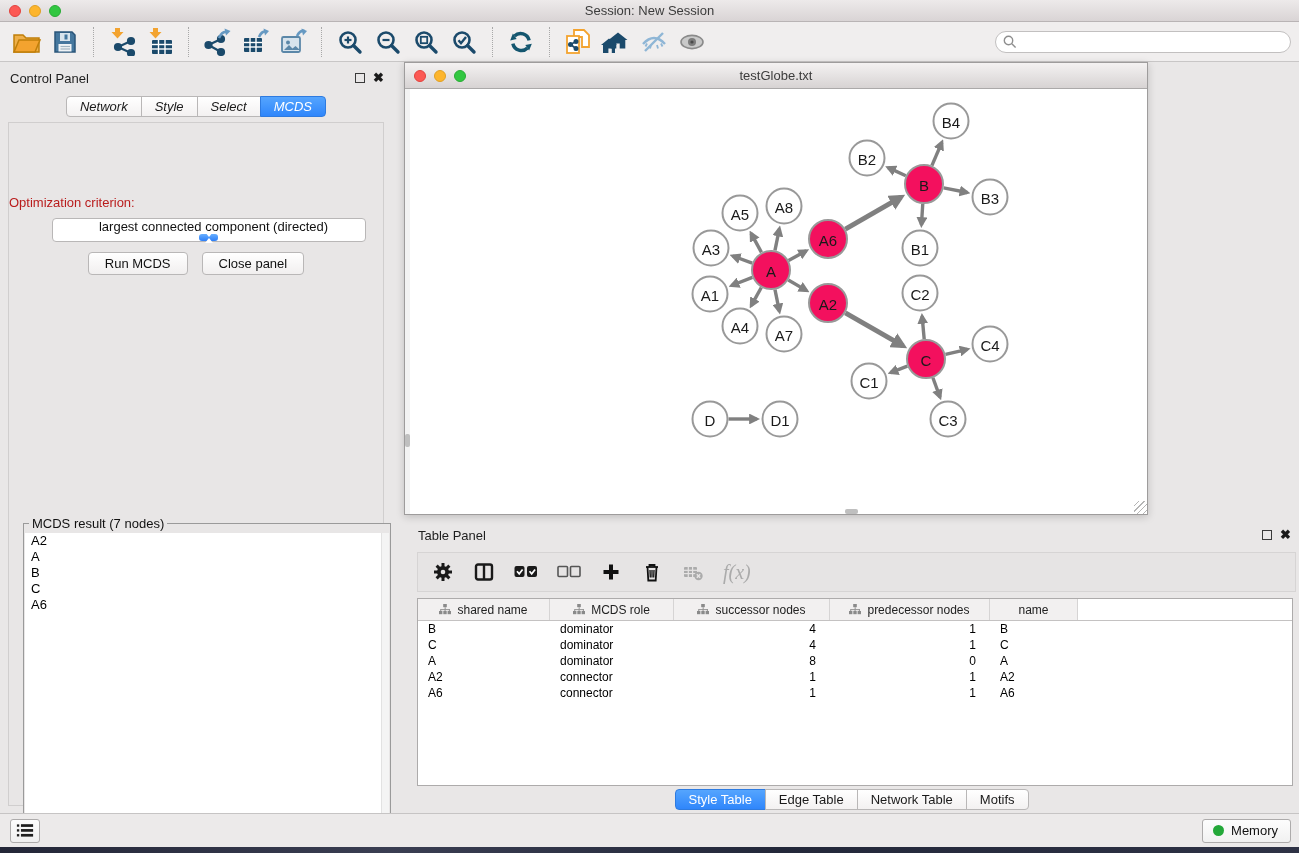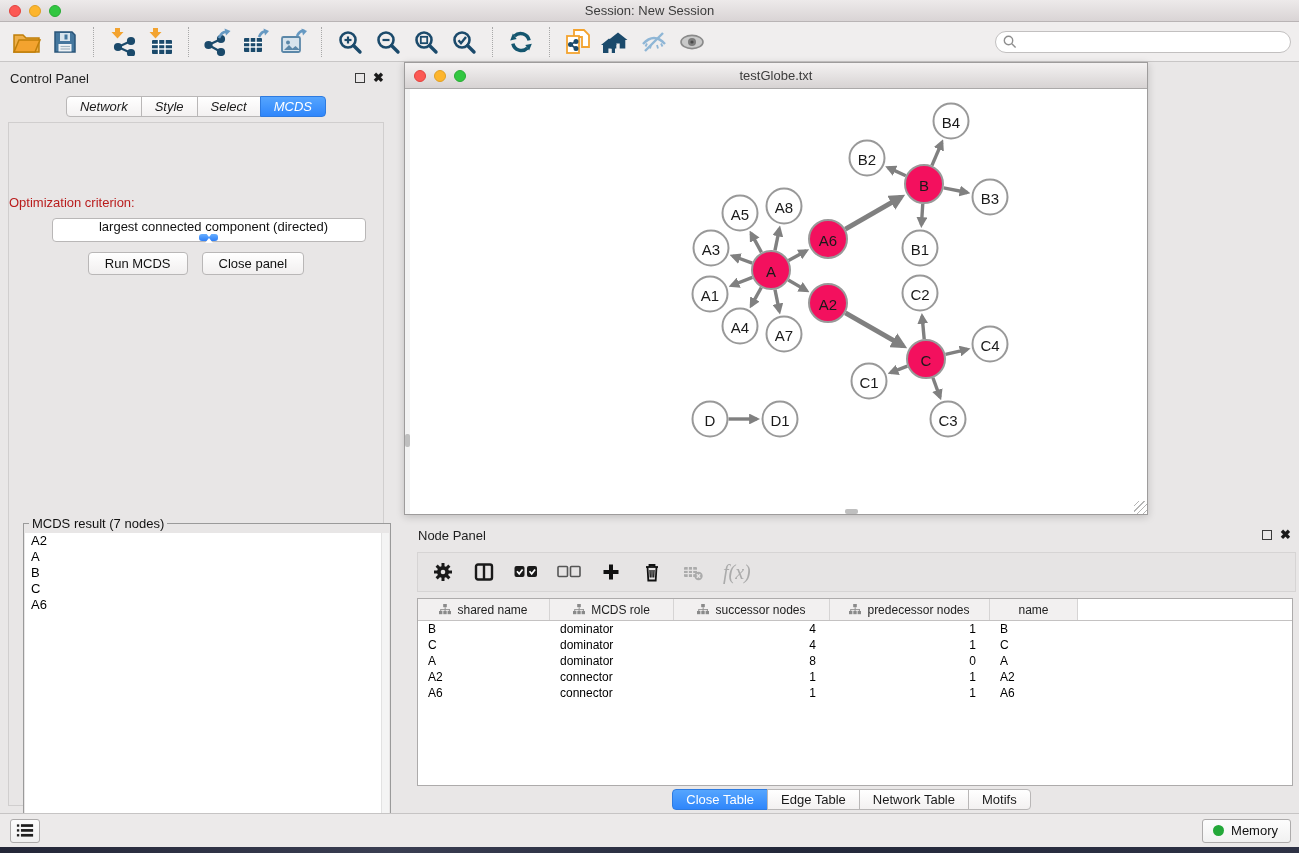--- a/index.html
+++ b/index.html
@@ -431,21 +431,21 @@
         </svg>
       <div class="vscroll-track"></div>
       <div class="vscroll-thumb"></div>
       <div class="hscroll-thumb"></div>
       <div class="resize-grip"></div>
     </div>
   </div>
 
   <div class="table-panel">
     <div class="tp-head">
-      <span class="tp-title">Node Panel</span>
+      <span class="tp-title">Table Panel</span>
       <span class="panel-btns">
         <span class="float-box"></span>
         <span class="close-x">✖</span>
       </span>
     </div>
     <div class="tp-toolbar" id="tp-toolbar">
         <div class="tp-tool">
           <svg viewBox="0 0 20 20" width="20" height="20">
             <g fill="#1A1A1A">
               <rect x="8.5" y="1" width="3" height="18"></rect>
@@ -607,21 +607,21 @@
           <div class="tr">
             <div class="td left" style="width: 132px; flex: 0 0 auto;">A6</div>
             <div class="td left" style="width: 124px; flex: 0 0 auto;">connector</div>
             <div class="td right" style="width: 156px; flex: 0 0 auto;">1</div>
             <div class="td right" style="width: 160px; flex: 0 0 auto;">1</div>
             <div class="td left" style="width: 88px; flex: 0 0 auto;">A6</div>
           </div>
         </div>
     </div>
     <div class="seg-tabs tp-tabs" id="tp-tabs">
-        <div class="seg-tab active first">Close Table</div>
+        <div class="seg-tab active first">Style Table</div>
         <div class="seg-tab">Edge Table</div>
         <div class="seg-tab">Network Table</div>
         <div class="seg-tab last">Motifs</div>
       </div>
   </div>
 
   <div class="status-bar">
     <div class="status-left-btn">
       <svg width="18" height="15" viewBox="0 0 20 16">
         <g fill="#1F1F1F">

